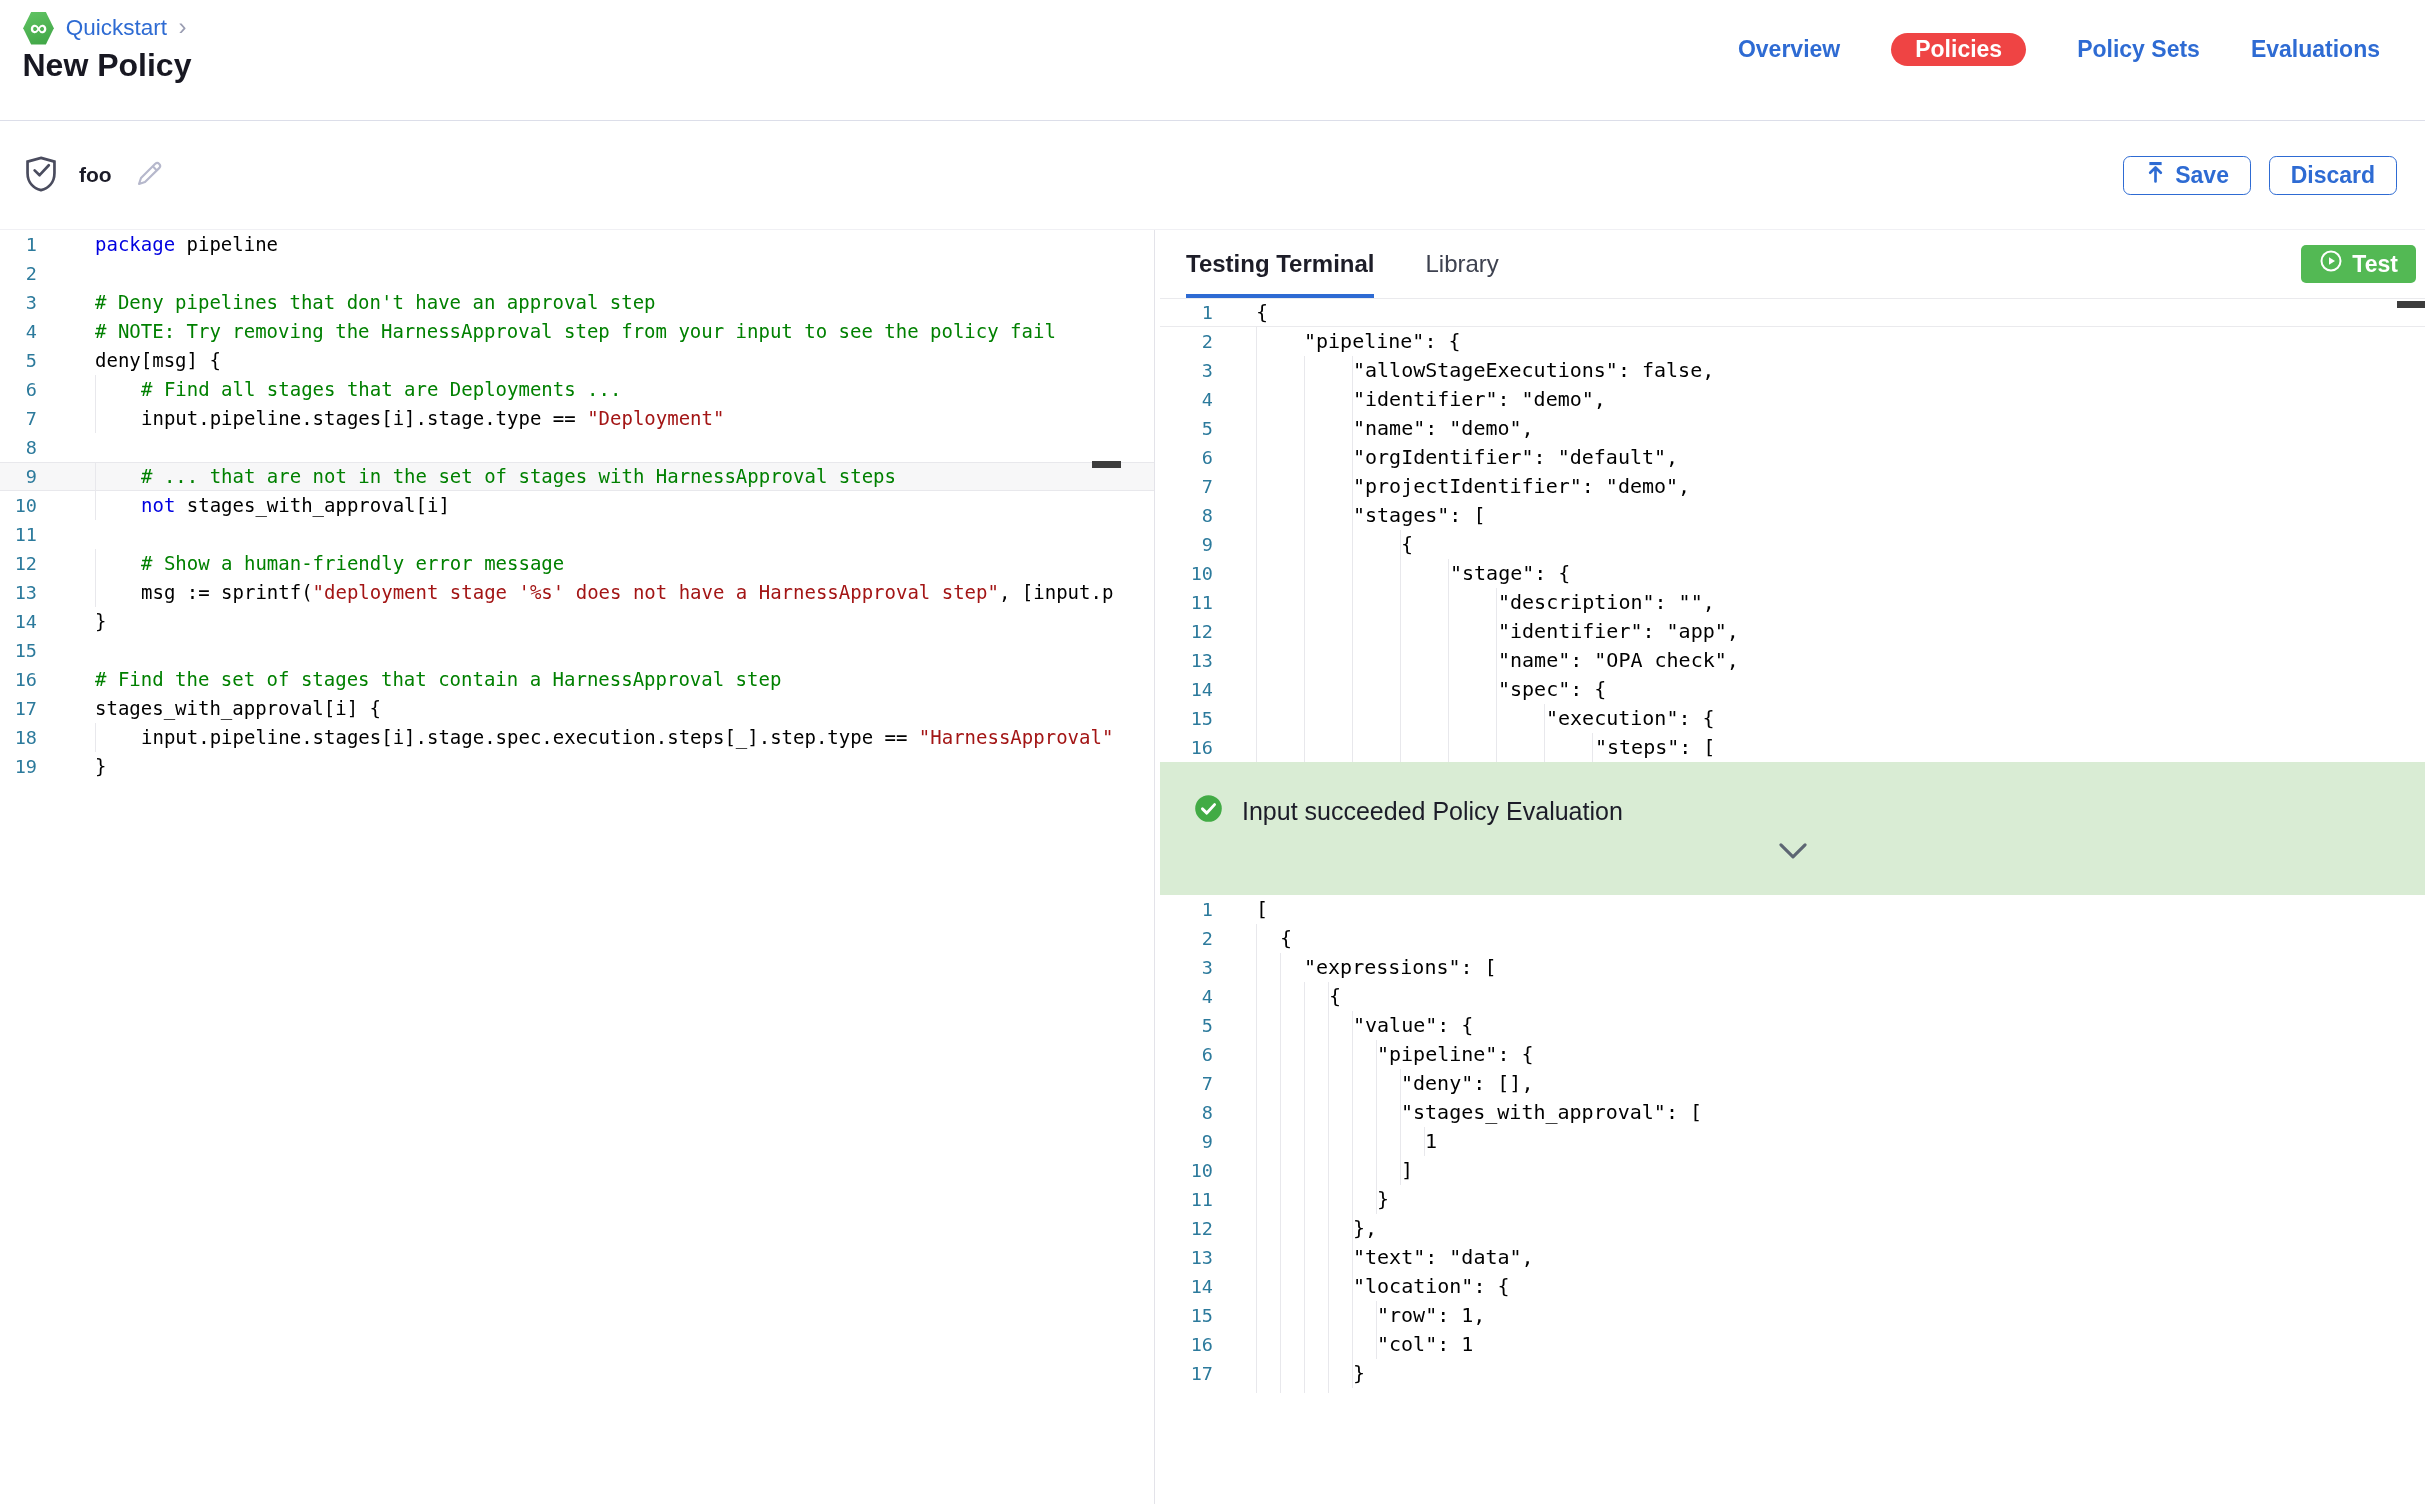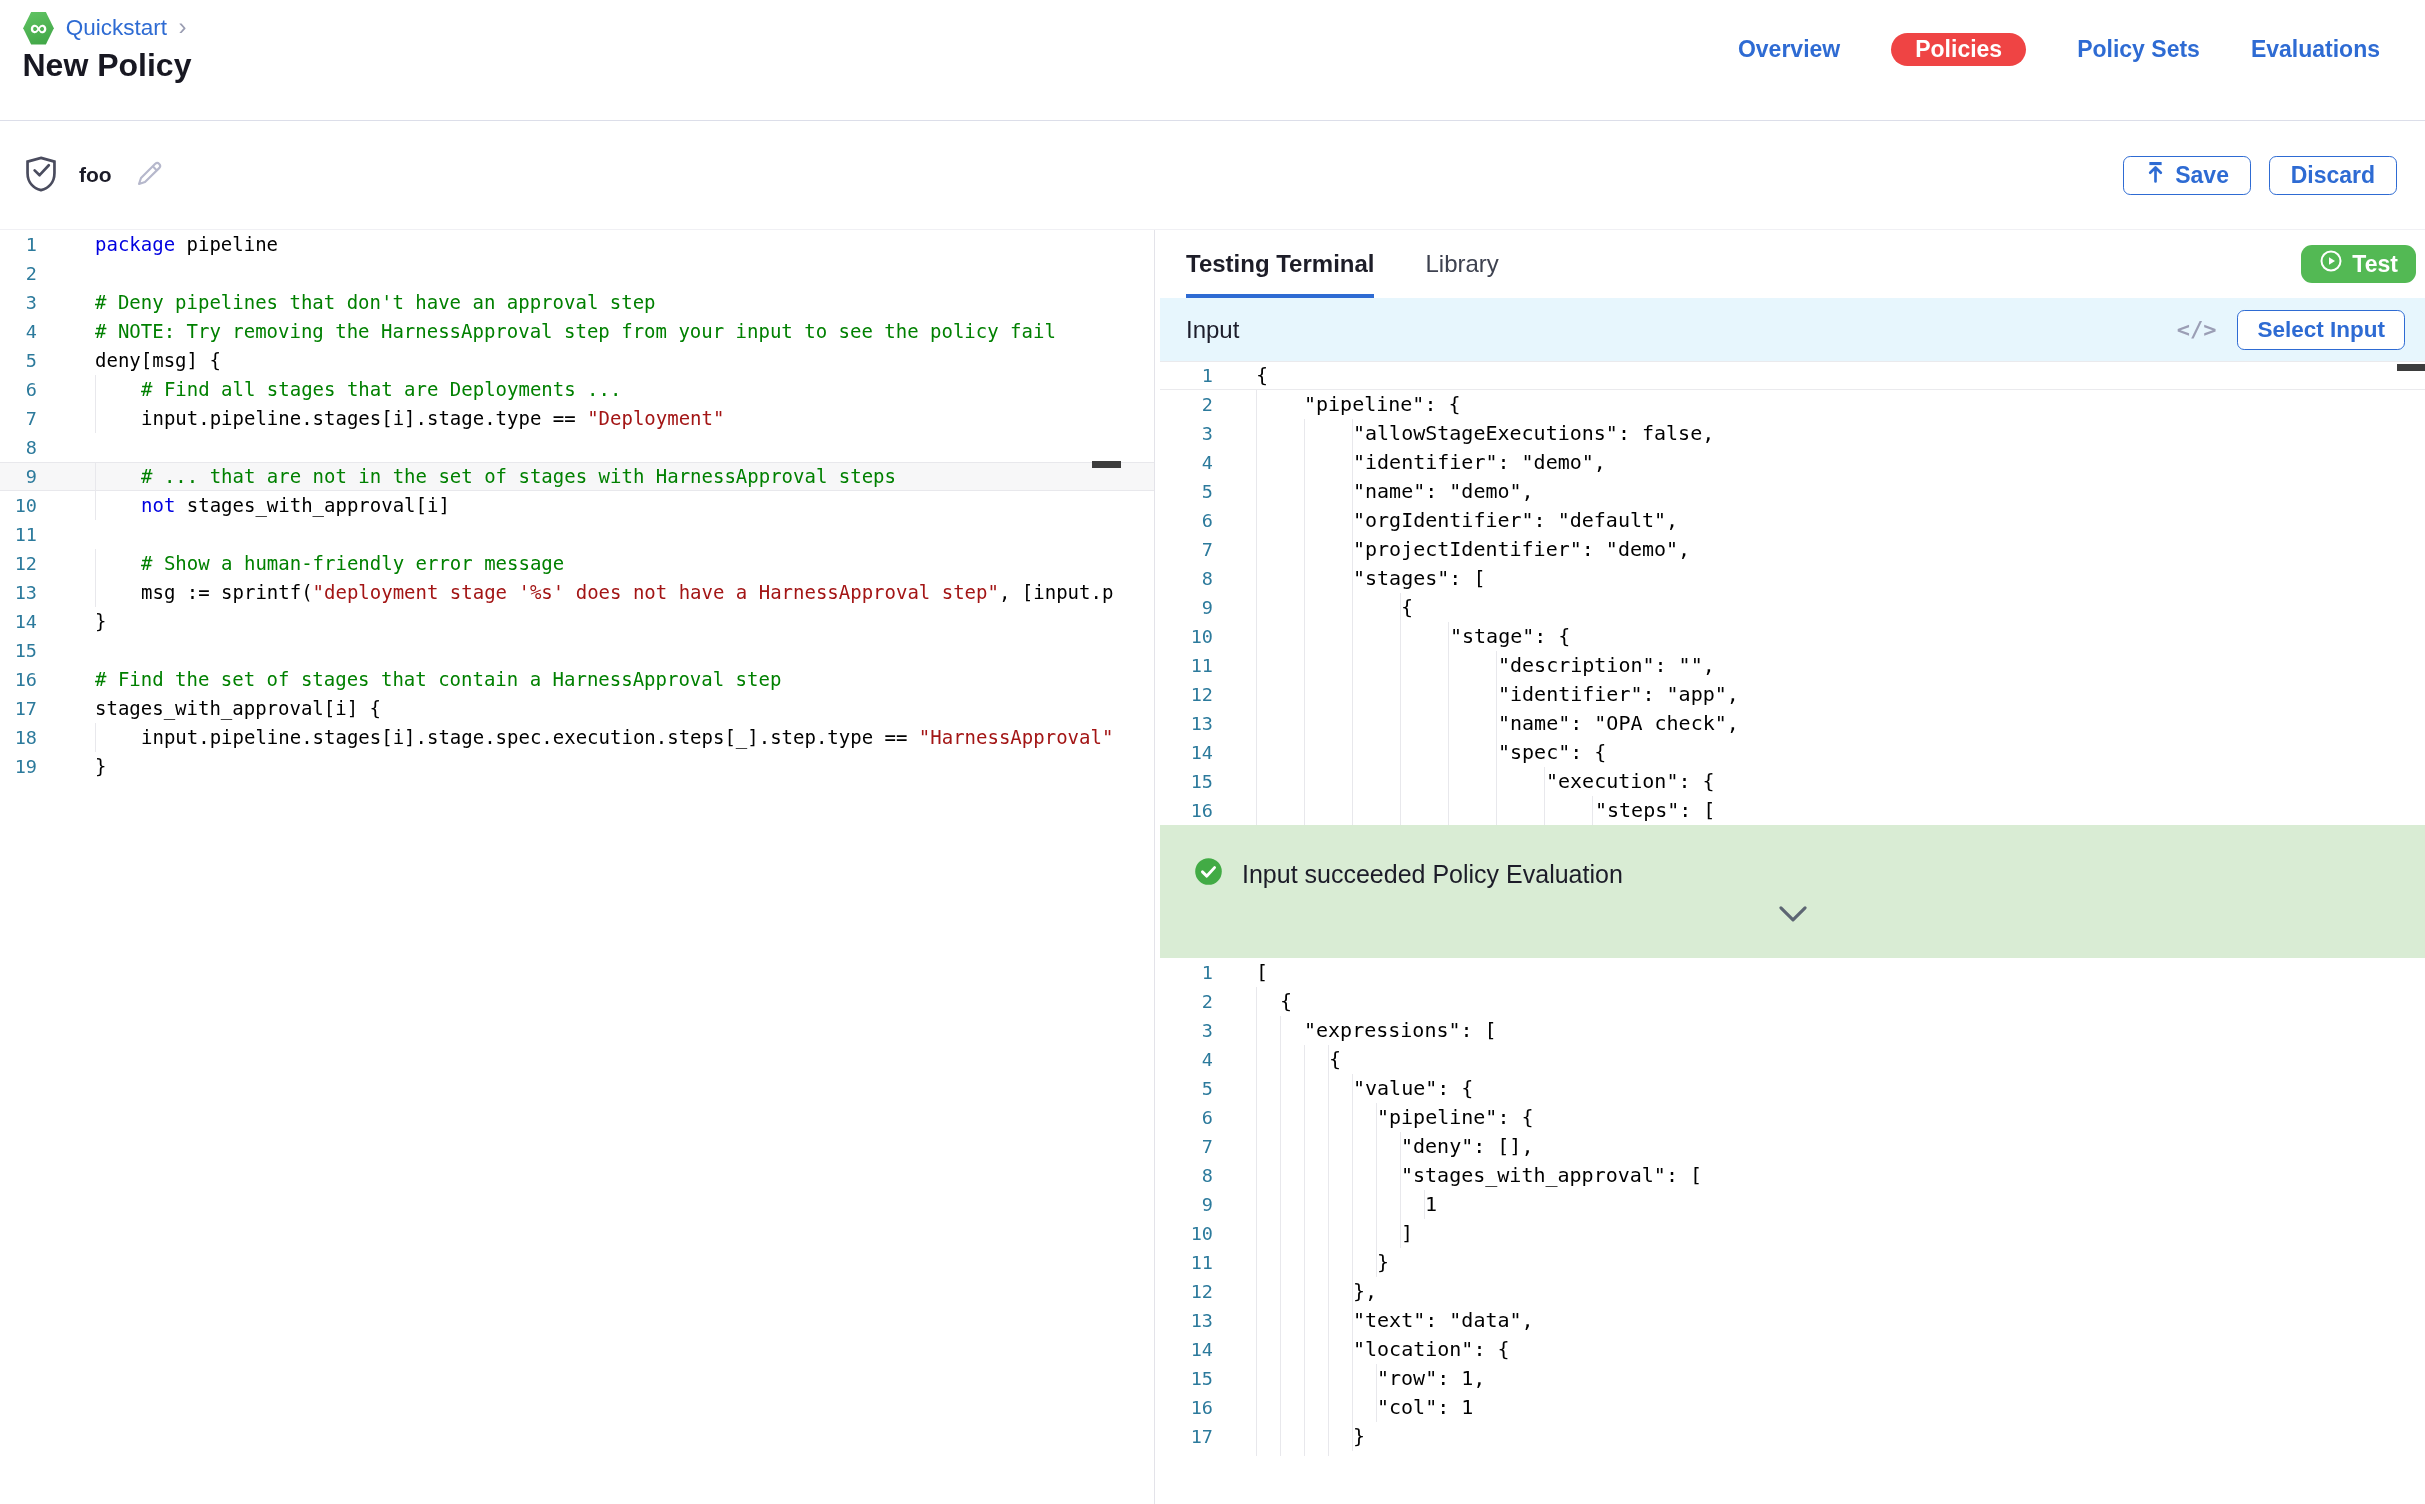--- a/index.html
+++ b/index.html
@@ -53,21 +53,21 @@
   .tk-s { color:#a31515; }
   .active-fill { background:#f7f7f8; box-shadow: inset 0 0.8px 0 #e4e4e8, inset 0 -0.8px 0 #e4e4e8; }
   .active-border { box-shadow: inset 0 0.8px 0 #e3e3e7, inset 0 -0.8px 0 #e3e3e7; }
   .ruler-dash { position:absolute; width:29px; height:7.2px; background:#3d3d3d; }
 
   
   .rp-tabs { position:relative; height:68px; display:flex; align-items:stretch; padding-left:26px; gap:51px; }
   .rp-tab { display:flex; align-items:center; font-size:24px; color:#3e4250; cursor:pointer; }
   .rp-tab.active { font-weight:700; color:#1d1d28; border-bottom:4px solid #2e6bd3; padding-top:4px; }
   .btn-test { position:absolute; right:10.4px; top:15.3px; height:38px; display:flex; align-items:center;
-    gap:9.6px; padding:0 17.7px; background:#53b954; border:none; border-radius:11px;
+    gap:9.6px; padding:0 17.7px; background:#53b954; border:none; border-radius:5px;
     color:#fff; font-size:23px; font-weight:700; cursor:pointer; font-family:"Liberation Sans",sans-serif; }
 
   .input-header { height:63px; background:#e7f6fd; display:flex; align-items:center; padding:0 21px 0 26px; }
   .sec-title { font-size:24px; color:#1d1d2b; flex:1; }
   .code-glyph { font-family:"DejaVu Sans Mono", monospace; font-size:22px; font-weight:bold;
     color:#9b9eb5; margin-right:21px; cursor:pointer; }
   .btn-select { height:40px; padding:0 19px; background:#fff; border:1.6px solid #2e6bd3; border-radius:7.2px;
     color:#2e6bd3; font-size:22.5px; font-weight:600; cursor:pointer; font-family:"Liberation Sans",sans-serif; }
 
   .jsoned { overflow:hidden; position:relative;
@@ -167,25 +167,20 @@
           <span>
             <svg width="24" height="24" viewBox="0 0 24 24" fill="none">
               <circle cx="12" cy="12" r="9.5" stroke="#ffffff" stroke-width="2"></circle>
               <path d="M10 8.2 L16 12 L10 15.8 Z" fill="#ffffff"></path>
             </svg>
           </span>
           <span>Test</span>
         </button>
       </div>
 
-      <div class="input-header">
-        <span class="sec-title">Input</span>
-        <span class="code-glyph">&lt;/&gt;</span>
-        <button class="btn-select">Select Input</button>
-      </div>
 
       <div class="jsoned" id="input-editor">
         <div class="ruler-dash" style="top:3.2px; right:0;"></div>
       <div class="code-line active-border"><span class="gutter">1</span><span class="line-body"><span class="tk-p">{</span></span></div>
           <div class="code-line"><span class="gutter">2</span><span class="line-body"><span class="ind" style="width: 48px; background-image: repeating-linear-gradient(to right, rgb(232, 232, 236) 0px, rgb(232, 232, 236) 0.8px, transparent 0.8px, transparent 48px);"></span><span class="tk-p">"pipeline": {</span></span></div>
           <div class="code-line"><span class="gutter">3</span><span class="line-body"><span class="ind" style="width: 97px; background-image: repeating-linear-gradient(to right, rgb(232, 232, 236) 0px, rgb(232, 232, 236) 0.8px, transparent 0.8px, transparent 48px);"></span><span class="tk-p">"allowStageExecutions": false,</span></span></div>
           <div class="code-line"><span class="gutter">4</span><span class="line-body"><span class="ind" style="width: 97px; background-image: repeating-linear-gradient(to right, rgb(232, 232, 236) 0px, rgb(232, 232, 236) 0.8px, transparent 0.8px, transparent 48px);"></span><span class="tk-p">"identifier": "demo",</span></span></div>
           <div class="code-line"><span class="gutter">5</span><span class="line-body"><span class="ind" style="width: 97px; background-image: repeating-linear-gradient(to right, rgb(232, 232, 236) 0px, rgb(232, 232, 236) 0.8px, transparent 0.8px, transparent 48px);"></span><span class="tk-p">"name": "demo",</span></span></div>
           <div class="code-line"><span class="gutter">6</span><span class="line-body"><span class="ind" style="width: 97px; background-image: repeating-linear-gradient(to right, rgb(232, 232, 236) 0px, rgb(232, 232, 236) 0.8px, transparent 0.8px, transparent 48px);"></span><span class="tk-p">"orgIdentifier": "default",</span></span></div>
           <div class="code-line"><span class="gutter">7</span><span class="line-body"><span class="ind" style="width: 97px; background-image: repeating-linear-gradient(to right, rgb(232, 232, 236) 0px, rgb(232, 232, 236) 0.8px, transparent 0.8px, transparent 48px);"></span><span class="tk-p">"projectIdentifier": "demo",</span></span></div>

